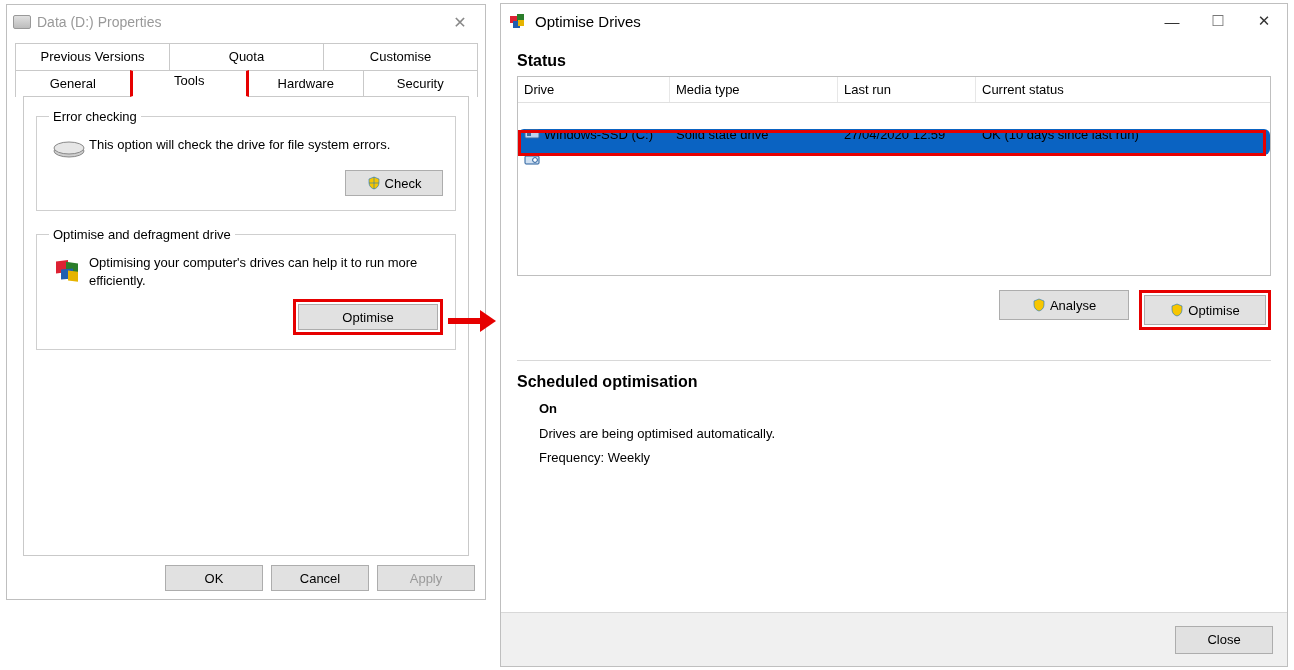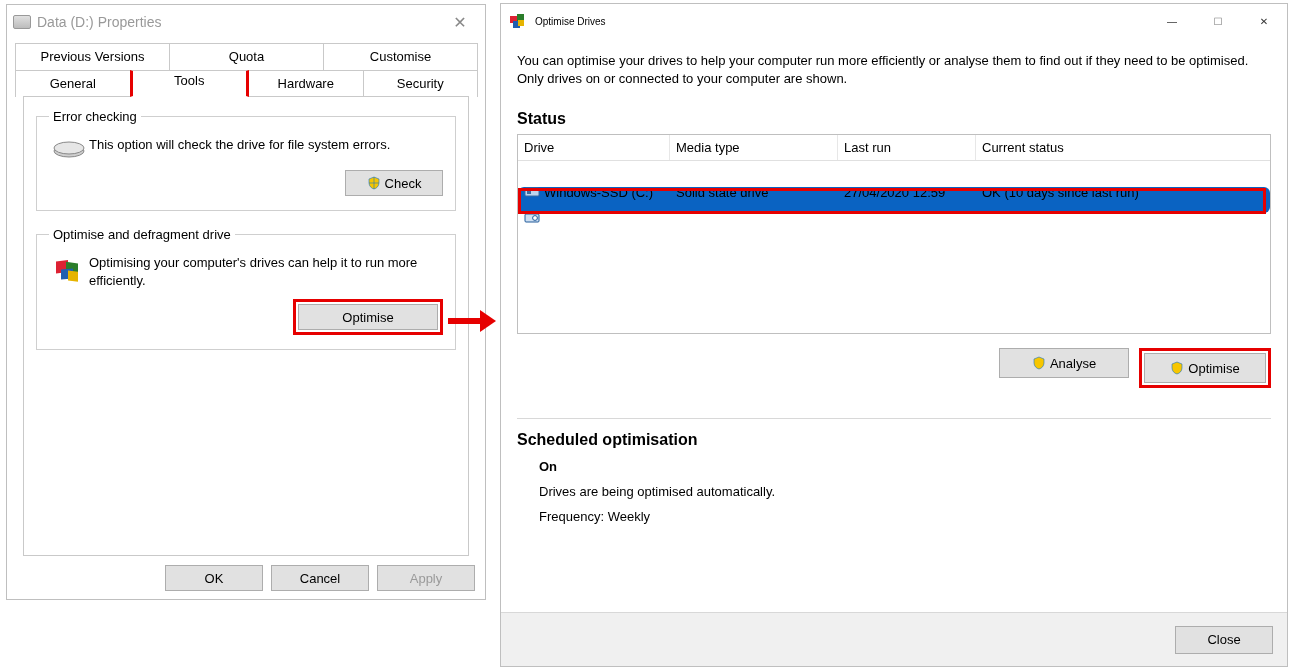--- a/index.html
+++ b/index.html
@@ -62,21 +62,21 @@
     position:absolute; left:448px; top:308px; width:48px; height:26px;
   }
 
   
   .opt-window {
     position:absolute; left:500px; top:3px; width:788px; height:664px;
     border:1px solid #bfbfbf; background:#fff;
   }
   .opt-titlebar {
     height:34px; display:flex; align-items:center; padding:0 0 0 8px;
-    font-size:10px; color:#000;
+    font-size:15px; color:#000;
   }
   .opt-titlebar .ico {
     width:18px; height:18px; margin-right:8px; display:inline-block;
   }
   .winctrls { margin-left:auto; display:flex; }
   .winctrl { width:46px; height:30px; display:flex; align-items:center; justify-content:center; color:#333; cursor:pointer; }
   .winctrl.max { color:#777; }
   .opt-body { padding:14px 16px 10px 16px; }
   .opt-intro { font-size:13px; line-height:1.4; margin-bottom:22px; }
   .section-label { font-size:16px; margin-bottom:6px;font-weight:bold; }
@@ -217,21 +217,20 @@
     </span>
     <span>Optimise Drives</span>
     <div class="winctrls">
       <div class="winctrl">―</div>
       <div class="winctrl max">☐</div>
       <div class="winctrl close">✕</div>
     </div>
   </div>
 
   <div class="opt-body">
-    <div class="opt-intro">You can optimise your drives to help your computer run more efficiently or analyse them to find out if they need to be optimised. Only drives on or connected to your computer are shown.</div>
 
     <div class="section-label">Status</div>
 
     <div class="drive-list">
       <div class="dl-head">
         <div class="col-drive">Drive</div>
         <div class="col-media">Media type</div>
         <div class="col-last">Last run</div>
         <div class="col-stat">Current status</div>
       </div>

